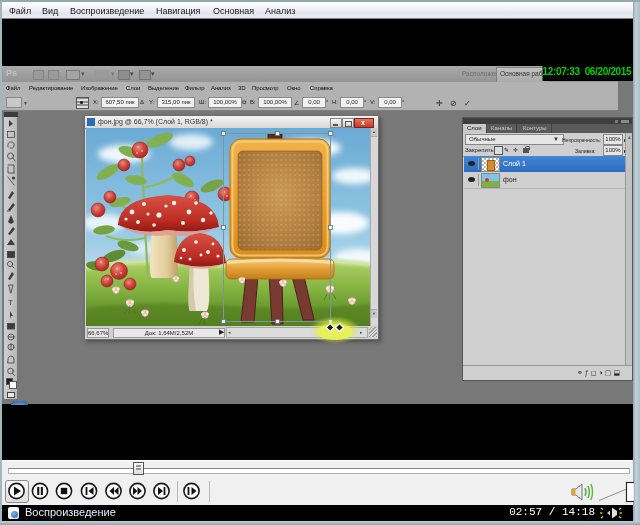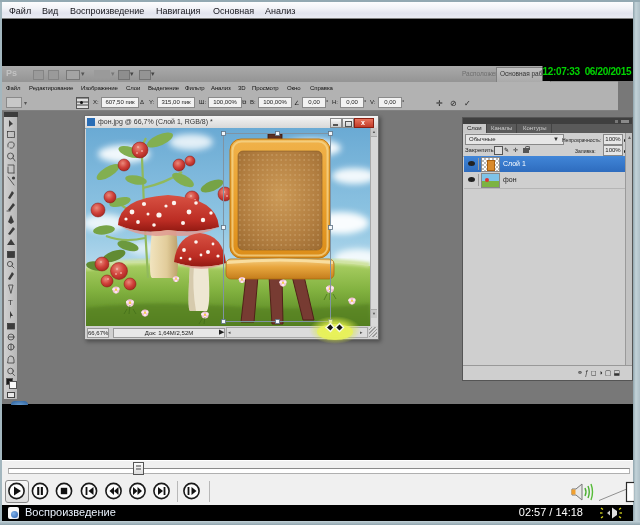--- a/index.html
+++ b/index.html
@@ -530,21 +530,21 @@
       <line x1="599" y1="39.5" x2="628" y2="27.5" stroke="#909090" stroke-width="1"></line>
       <rect x="626.5" y="21.5" width="8" height="19" fill="#fff" stroke="#2a2a2a" stroke-width="1.2"></rect>
 
     </svg>
   </div>
   <div class="abs" id="statusbar">
     <span style="position:absolute;left:6px;top:2px;width:11px;height:12px;background:linear-gradient(135deg,#f8f8f8 60%,#d0dcec);border-radius:2px;">
       <span style="position:absolute;left:3px;top:4px;width:7px;height:7px;background:radial-gradient(circle at 35% 35%,#7fb2e8,#2a5fb0);border-radius:50%;"></span>
     </span>
     <span style="position:absolute;left:23px;top:1px;">Воспроизведение</span>
-    <span style="position:absolute;right:50px;top:1px;color:#fff;">02:57 / 14:18</span>
+    <span style="position:absolute;right:38px;top:1px;color:#fff;font-family:Liberation Mono, monospace;">02:57 / 14:18</span>
     <svg style="position:absolute;right:10px;top:1px;" width="24" height="14" viewBox="0 0 24 14">
       <g stroke="#d8d820" stroke-width="1.3">
         <line x1="2" y1="2" x2="4" y2="3.5"></line>
           <line x1="1" y1="7" x2="3.5" y2="7"></line>
           <line x1="2" y1="12" x2="4" y2="10.5"></line>
         <line x1="22" y1="2" x2="20" y2="3.5"></line>
           <line x1="23" y1="7" x2="20.5" y2="7"></line>
           <line x1="22" y1="12" x2="20" y2="10.5"></line>
       </g>
       <polygon points="11,4.5 8,7 11,9.5" fill="#c8c8c8"></polygon>

